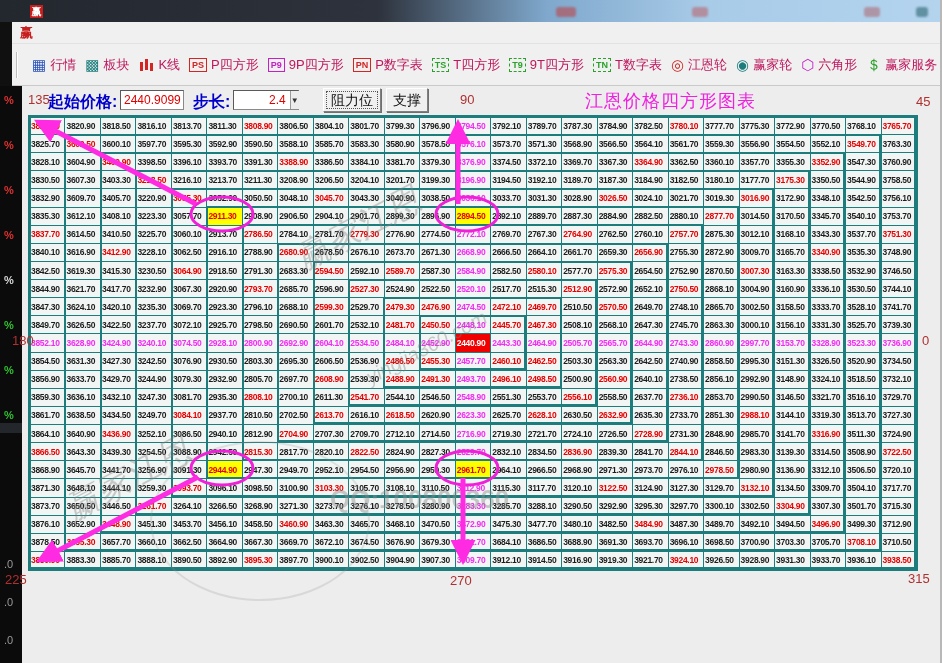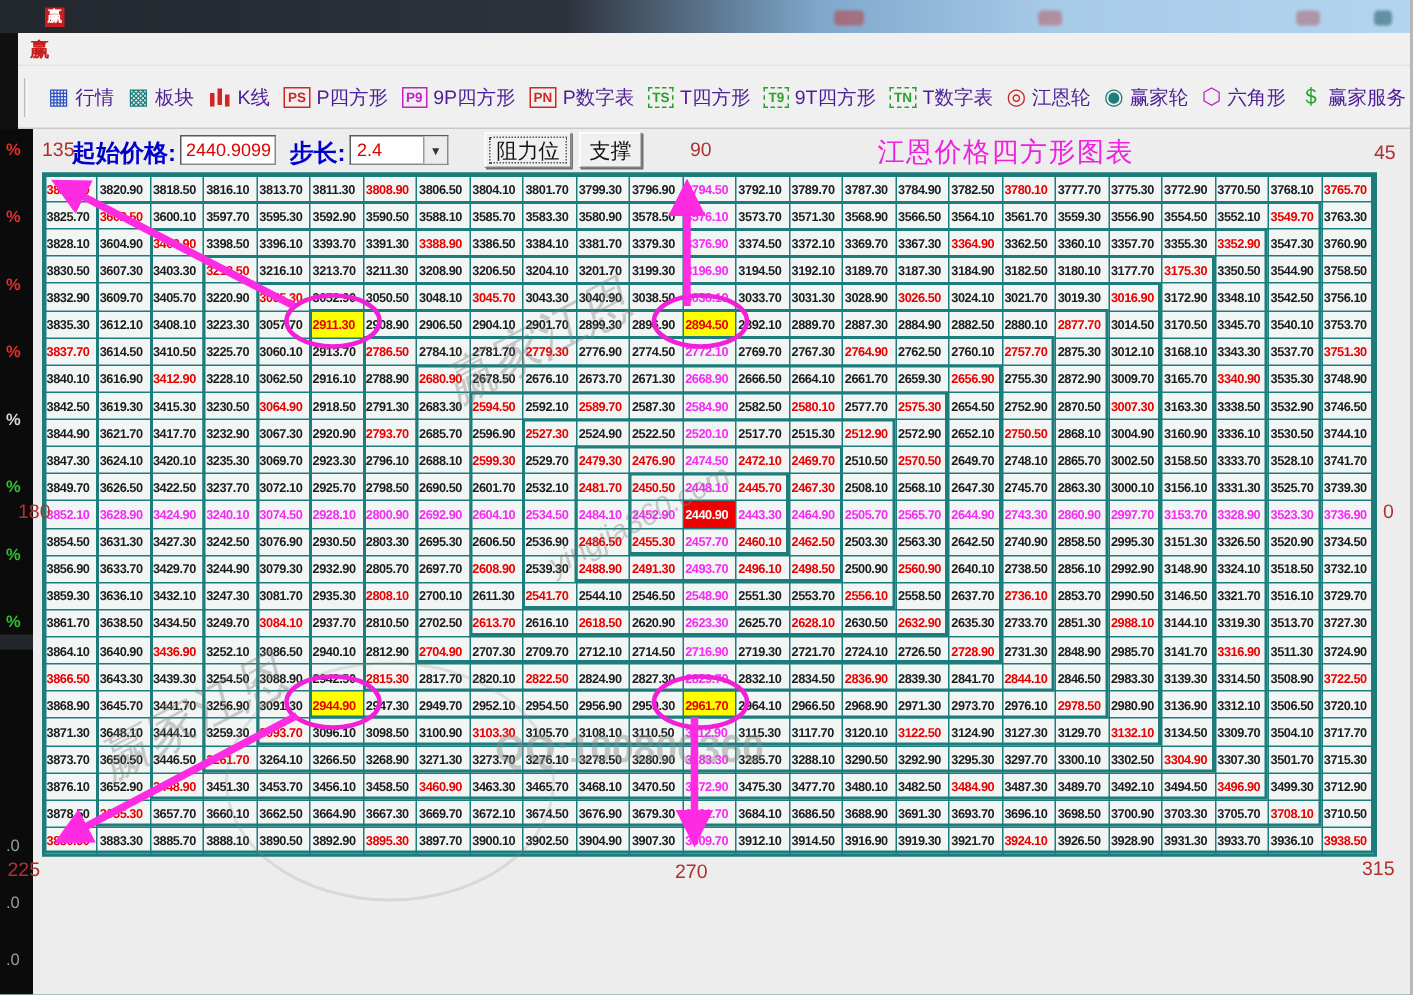--- a/index.html
+++ b/index.html
@@ -23,21 +23,21 @@
   .menu-item { font-size:13px; color:#111; padding:2px 8px; margin-left:6px; white-space:nowrap; cursor:default; }
 
   
   .toolbar { position:absolute; left:0; top:44px; width:942px; height:42px; background:#f0f0f0;
     display:flex; align-items:center; z-index:9; border-bottom:1px solid #c9c9c9; }
   .toolbar .edge { position:absolute; left:0; top:0; width:12px; height:42px; background:#101010; }
   .toolbar .sep { width:1px; height:26px; background:#bdbdbd; margin-left:16px; margin-right:6px; box-shadow:1px 0 0 #fff; }
   .tool-item { display:flex; align-items:center; margin-left:9px; white-space:nowrap; cursor:default; }
   .tool-item .glyph { font-size:15px; margin-right:4px; line-height:16px; }
   .tool-item .badge { font-size:9px; font-weight:bold; padding:1px 2px; margin-right:4px; line-height:10px; }
-  .tool-item .label { font-size:13px; color:#4c1d95; }
+  .tool-item .label { font-size:13px; color:#be185d; }
   .candle { display:inline-block; width:16px; height:16px; position:relative; margin-right:4px; }
   .candle i { position:absolute; width:3px; background:#d42525; }
 
   
   .main { position:absolute; left:0; top:86px; width:942px; height:577px; background:#ededed; }
   .side-strip { position:absolute; left:0; top:0; width:22px; height:577px; background:#0b0b0b; z-index:3; }
   .side-strip .pc { position:absolute; left:4px; font-size:11px; font-weight:bold; }
   .side-strip .band { position:absolute; left:0; width:22px; height:10px; background:#23262b; }
 
   .ctl-label { position:absolute; color:#0000cc; font-weight:bold; font-size:16px; top:6px; white-space:nowrap; }
@@ -171,21 +171,21 @@
       <span class="pc" style="top: 278px; color: rgb(48, 192, 48);">%</span>
       <span class="pc" style="top: 323px; color: rgb(48, 192, 48);">%</span>
       <span class="pc" style="top: 472px; color: rgb(154, 154, 154); font-weight: normal;">.0</span>
       <span class="pc" style="top: 510px; color: rgb(154, 154, 154); font-weight: normal;">.0</span>
       <span class="pc" style="top: 548px; color: rgb(154, 154, 154); font-weight: normal;">.0</span>
     </div>
 
   <div class="ctl-label" style="left:48px;">起始价格:</div>
   <div class="ctl-input" style="left:120px;width:64px;">2440.9099</div>
   <div class="ctl-label" style="left:193px;">步长:</div>
-  <div class="ctl-select" style="left:233px;width:66px;">
+  <div class="ctl-select" style="left:233px;width:66px;padding-left:31px;">
     <span class="val">2.4</span>
     <span class="dd">▼</span>
   </div>
   <div class="ctl-btn focused" style="left:323px;width:58px;">阻力位</div>
   <div class="ctl-btn" style="left:386px;width:42px;">支撑位</div>
   <div class="chart-title">江恩价格四方形图表</div>
 
   <div class="angle-label" style="left:28px;top:6px;">135</div>
   <div class="angle-label" style="left:460px;top:6px;">90</div>
   <div class="angle-label" style="left:916px;top:8px;">45</div>

